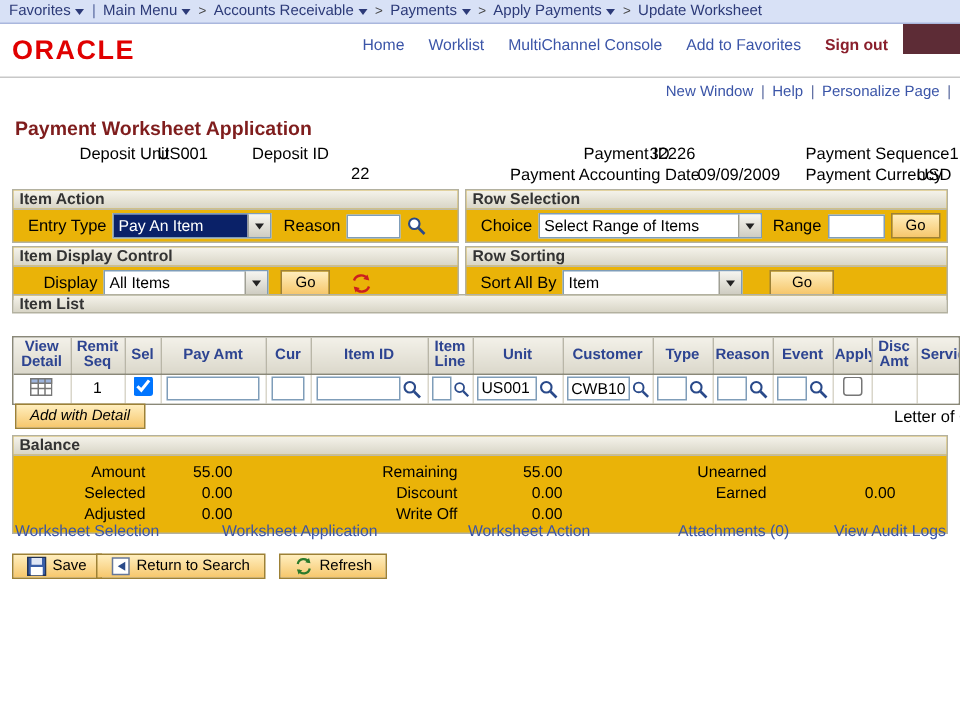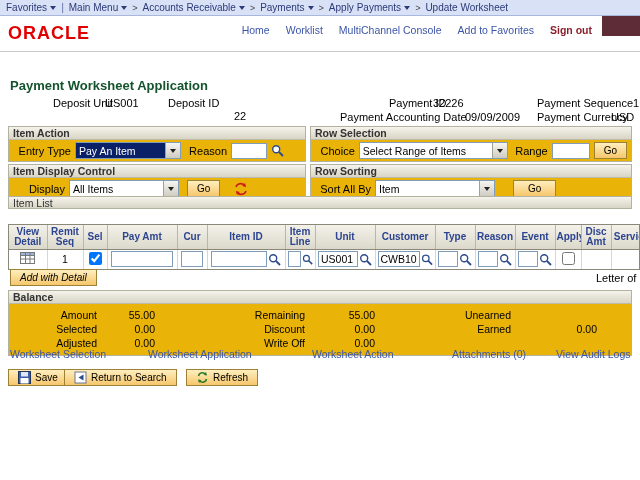--- a/index.html
+++ b/index.html
@@ -28,21 +28,21 @@
   .brand-links{ position:absolute; right:48px; top:8px; display:flex; gap:16px;
                 font-size:10.5px; color:#3b55a8; white-space:nowrap; }
   .brand-links a{ color:#3b55a8; text-decoration:none; cursor:pointer; }
   .brand-links a.signout{ color:#8a1f2c; font-weight:bold; }
   .corner{ position:absolute; right:0; top:0; width:38px; height:20px; background:#5d2c36; }
   
   .pagebar{ position:absolute; top:56px; right:6px; font-size:10px; color:#3b55a8;
             display:flex; gap:5px; align-items:center; }
   .pagebar a{ color:#3b55a8; text-decoration:none; cursor:pointer; }
   
-  .ptitle{ position:absolute; left:10px; top:78px; font-size:13px; font-weight:bold; color:#14532d; }
+  .ptitle{ position:absolute; left:10px; top:78px; font-size:13px; font-weight:bold; color:#7f1d1d; }
   .abs{ position:absolute; white-space:nowrap; }
   
   .box{ position:absolute; border:1px solid #b3b1a0; background:#eab308; }
   .box-h{ height:13px; background:linear-gradient(#f5f3eb,#d8d5c6); border-bottom:1px solid #bdbaa9;
           font-size:10.5px; font-weight:bold; color:#333; padding:0 4px; line-height:13px; }
   .box-b{ display:flex; align-items:center; padding:3px 4px; gap:4px; height:21px; }
   .lbl{ font-size:11px; }
   .r{ text-align:right; }
   
   .fsel{ display:inline-flex; height:17px; border:1px solid #7f9db9; background:#fff; align-items:stretch; cursor:pointer; }
@@ -56,21 +56,21 @@
   .tin{ height:16px; border:1px solid #7f9db9; font-size:10.5px; padding:0 2px;
         font-family:"Liberation Sans", sans-serif; }
   
   .ybtn{ height:17px; background:linear-gradient(#ffeebe,#f6c76c); border:1px solid #9d8136;
          font-size:10px; padding:0 9px; color:#000; display:inline-flex; align-items:center;
          gap:4px; cursor:pointer; font-family:"Liberation Sans", sans-serif; white-space:nowrap; }
   .icon13{ width:13px; height:13px; }
   
   .strip{ position:absolute; left:8px; top:196px; width:624px; height:13px;
           background:linear-gradient(#f5f3eb,#d8d5c6); border:1px solid #b3b1a0;
-          font-size:10.5px; font-weight:normal; color:#333; line-height:12px; padding:0 4px; }
+          font-size:10.5px; font-weight:bold; color:#333; line-height:12px; padding:0 4px; }
   .tabs{ position:absolute; left:8px; top:210px; height:14px; display:flex; }
   .tab{ padding:1px 7px 0 7px; border:1px solid #8a8878; border-bottom:none; background:#e7e5da;
         font-size:10px; color:#3b55a8; text-decoration:underline; margin-right:2px; cursor:pointer; }
   .tab.active{ background:#fff; color:#000; font-weight:bold; text-decoration:none; }
   .gridwrap{ position:absolute; left:8px; top:224px; width:632px; overflow:hidden;
              border:1px solid #8a8878; background:#fff; }
   table.grid{ border-collapse:collapse; table-layout:fixed; width:662px; }
   table.grid th{ background:linear-gradient(#f3f1e9,#dbd8cb); color:#2d4491; font-weight:bold;
                  font-size:10px; line-height:10px; border-right:1px solid #b9b6a7;
                  border-bottom:1px solid #8a8878; text-align:center; vertical-align:middle;
@@ -130,20 +130,28 @@
     <div class="brand-links">
       <a>Home</a>
       <a>Worklist</a>
       <a>MultiChannel Console</a>
       <a>Add to Favorites</a>
       <a class="signout">Sign out</a>
     </div>
     <div class="corner"></div>
   </div>
 
+  <div class="pagebar">
+    <a>New Window</a>
+    <i class="sep-pipe"></i>
+    <a>Help</a>
+    <i class="sep-pipe"></i>
+    <a>Personalize Page</a>
+    <i class="sep-pipe"></i>
+  </div>
 
   <div class="ptitle">Payment Worksheet Application</div>
 
   <span class="abs" style="left:53px;top:97px;">Deposit Unit</span>
   <span class="abs" style="left:105px;top:97px;">US001</span>
   <span class="abs" style="left:168px;top:97px;">Deposit ID</span>
   <span class="abs" style="left:218px;top:110px;margin-left:16px;">22</span>
   <span class="abs" style="left:389px;top:97px;">Payment ID</span>
   <span class="abs" style="left:433px;top:97px;">32226</span>
   <span class="abs" style="left:537px;top:97px;">Payment Sequence</span>

